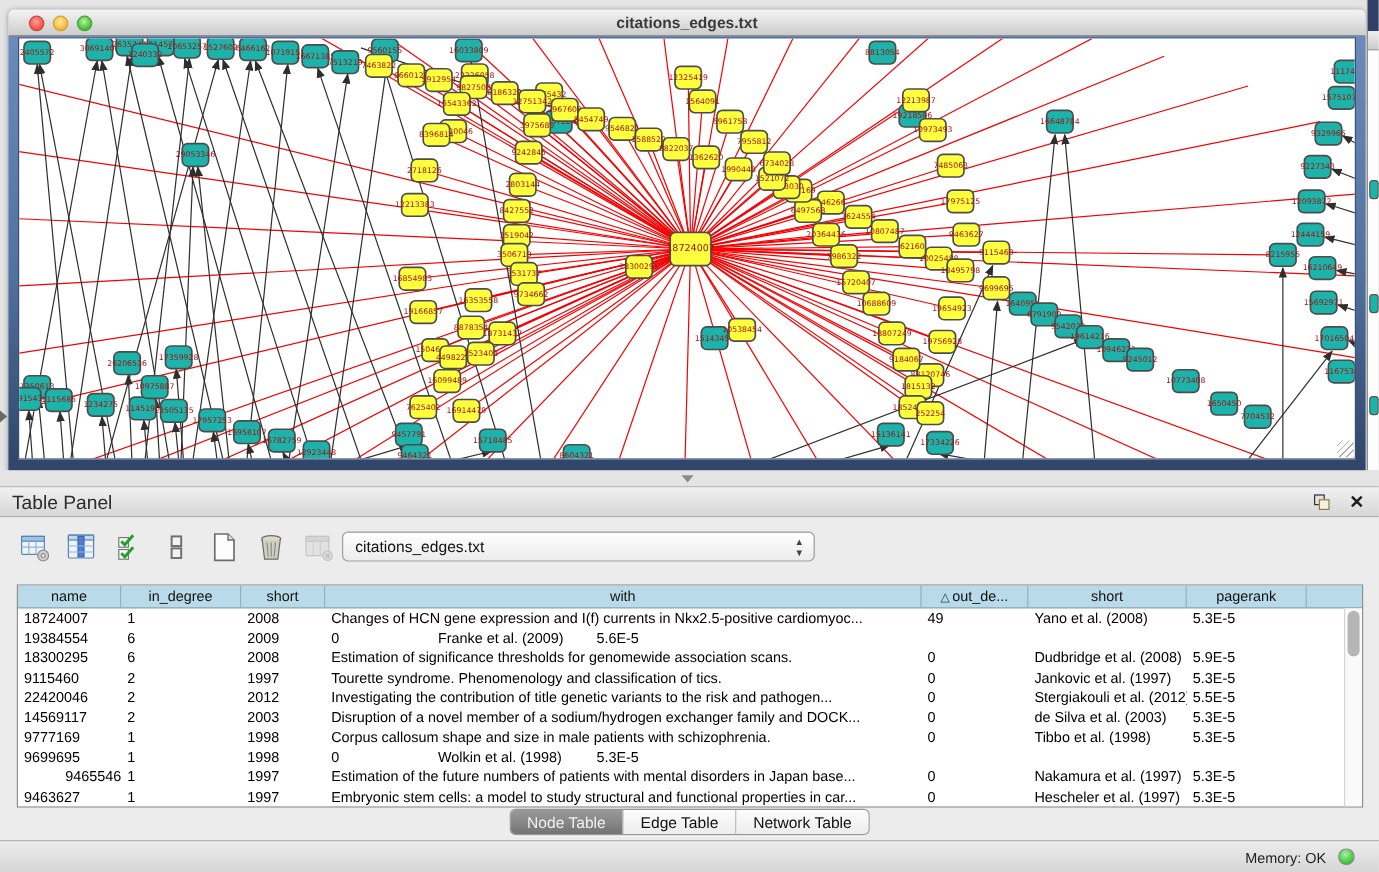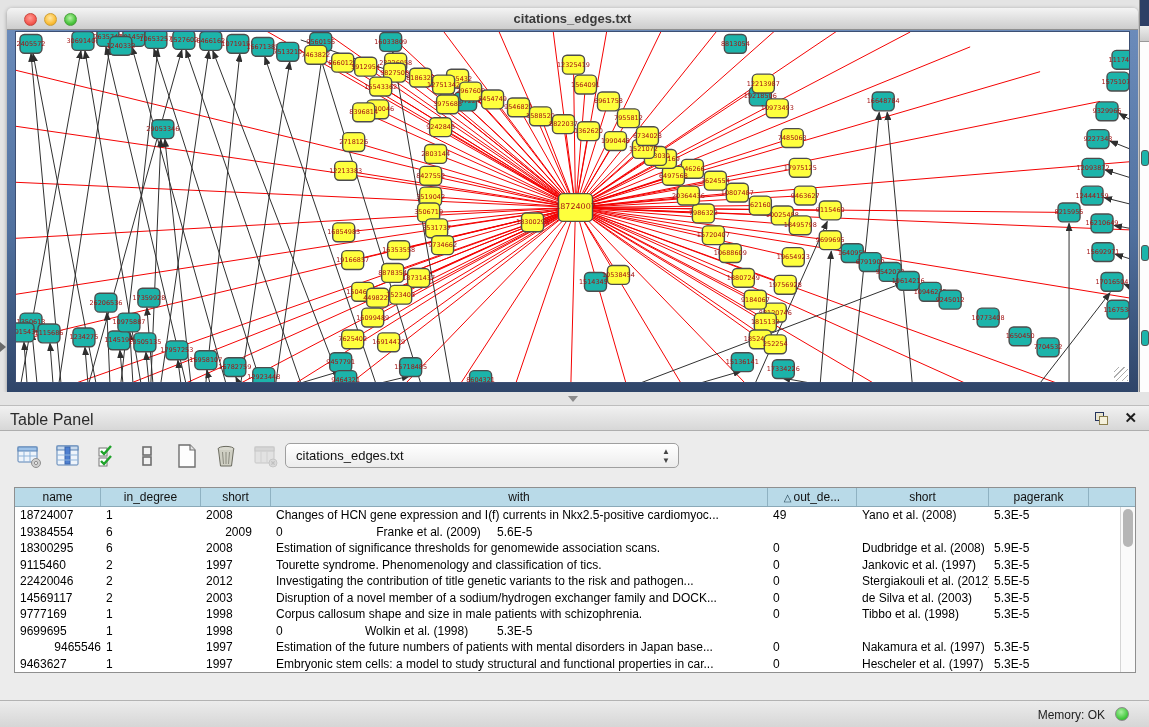--- a/index.html
+++ b/index.html
@@ -930,23 +930,23 @@
           <div class="td" style="width: 100px;">1</div>
           <div class="td" style="width: 70px;">2008</div>
           <div class="td" style="width: 497px;">Changes of HCN gene expression and I(f) currents in Nkx2.5-positive cardiomyoc...</div>
           <div class="td" style="width: 89px;">49</div>
           <div class="td" style="width: 132px;">Yano et al. (2008)</div>
           <div class="td" style="width: 100px;">5.3E-5</div>
         </div>
         <div class="tr">
           <div class="td" style="width: 86px;">19384554</div>
           <div class="td" style="width: 100px;">6</div>
-          <div class="td" style="width: 70px; text-align: center;">2009</div>
+          <div class="td" style="width: 70px;">2009</div>
           <div class="td" style="width: 89px;">0</div>
-          <div class="td" style="width: 132px; text-align: center;">Franke et al. (2009)</div>
+          <div class="td" style="width: 132px;">Franke et al. (2009)</div>
           <div class="td" style="width: 100px;">5.6E-5</div>
         </div>
         <div class="tr">
           <div class="td" style="width: 86px;">18300295</div>
           <div class="td" style="width: 100px;">6</div>
           <div class="td" style="width: 70px;">2008</div>
           <div class="td" style="width: 497px;">Estimation of significance thresholds for genomewide association scans.</div>
           <div class="td" style="width: 89px;">0</div>
           <div class="td" style="width: 132px;">Dudbridge et al. (2008)</div>
           <div class="td" style="width: 100px;">5.9E-5</div>
@@ -1012,18 +1012,23 @@
           <div class="td" style="width: 89px;">0</div>
           <div class="td" style="width: 132px;">Hescheler et al. (1997)</div>
           <div class="td" style="width: 100px;">5.3E-5</div>
         </div>
       </div>
     <div class="vscroll">
       <div class="thumb"></div>
     </div>
   </div>
 
+  <div class="tabs" id="tabs">
+      <div class="tab selected">Node Table</div>
+      <div class="tab">Edge Table</div>
+      <div class="tab">Network Table</div>
+    </div>
 </div>
 
 <div class="statusbar">
   <span class="mem">Memory: OK</span>
   <span class="mem-dot"></span>
 </div>
 
 </body></html>

